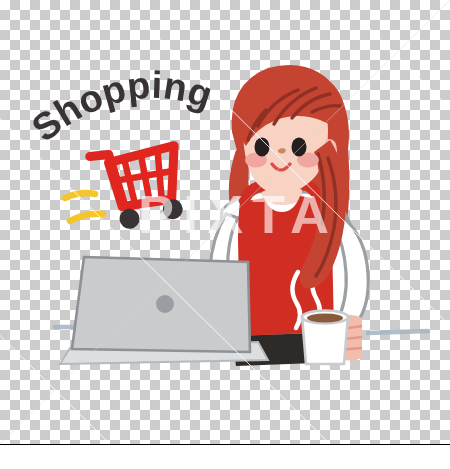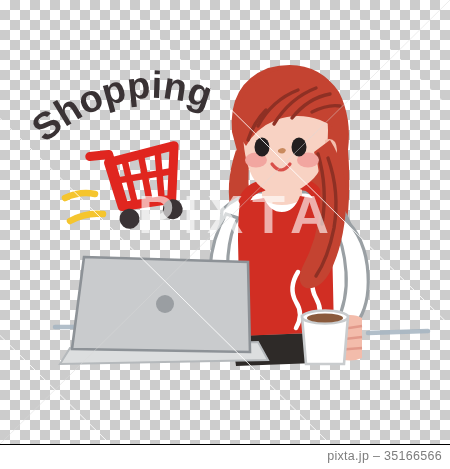--- a/index.html
+++ b/index.html
@@ -273,15 +273,14 @@
         <path d="M340 0 L790 444"></path>
       </g>
       <g stroke="#d9d9d9" stroke-width="0.8" opacity="0.6">
         <path d="M0 444 L450 0"></path>
       </g>
     </svg>
   </div>
 
   <div id="footer-rule"></div>
   <div id="footer-bar"></div>
-  <div id="footer-text">pixta.jp – 35166566</div>
 
 </div>
 
 </body></html>

